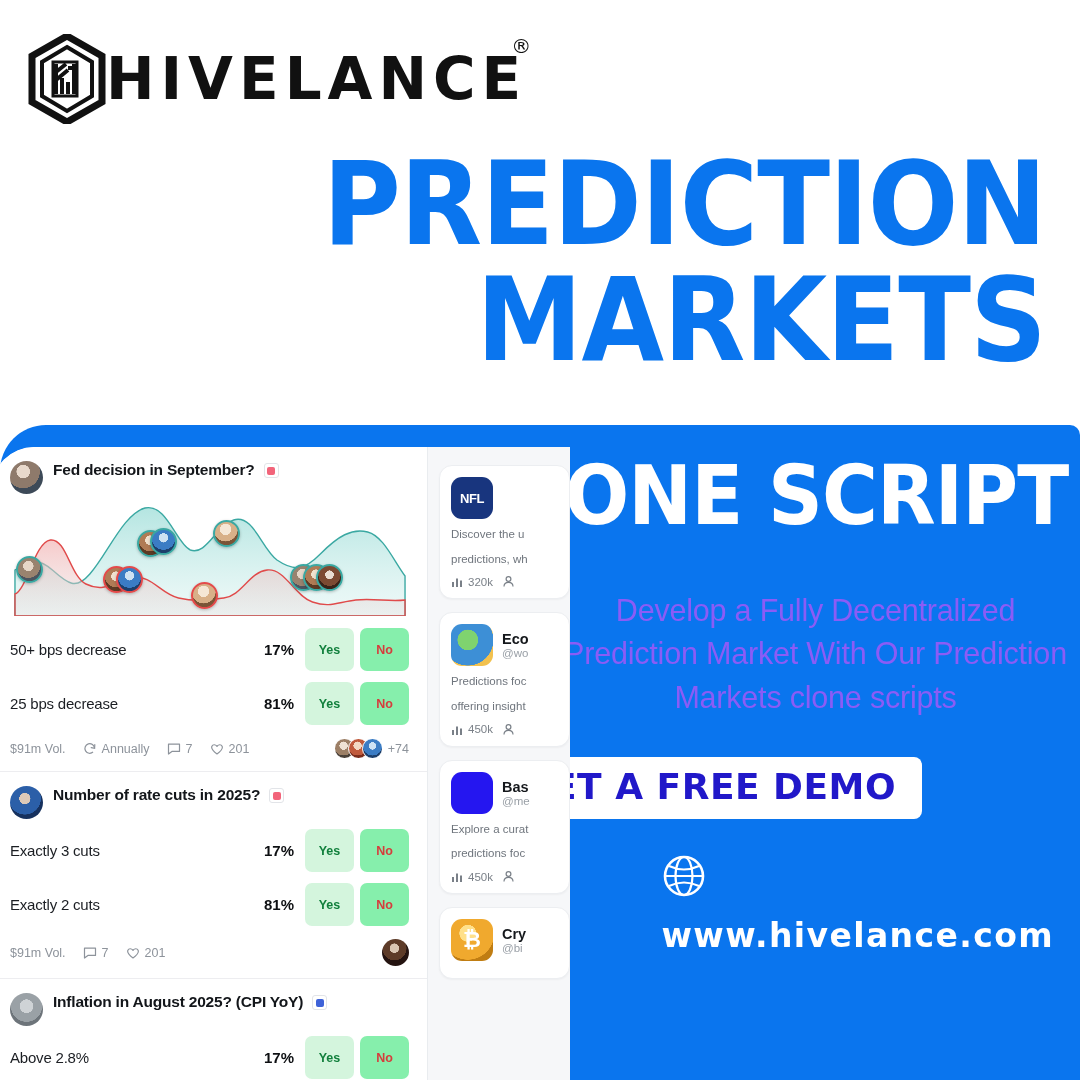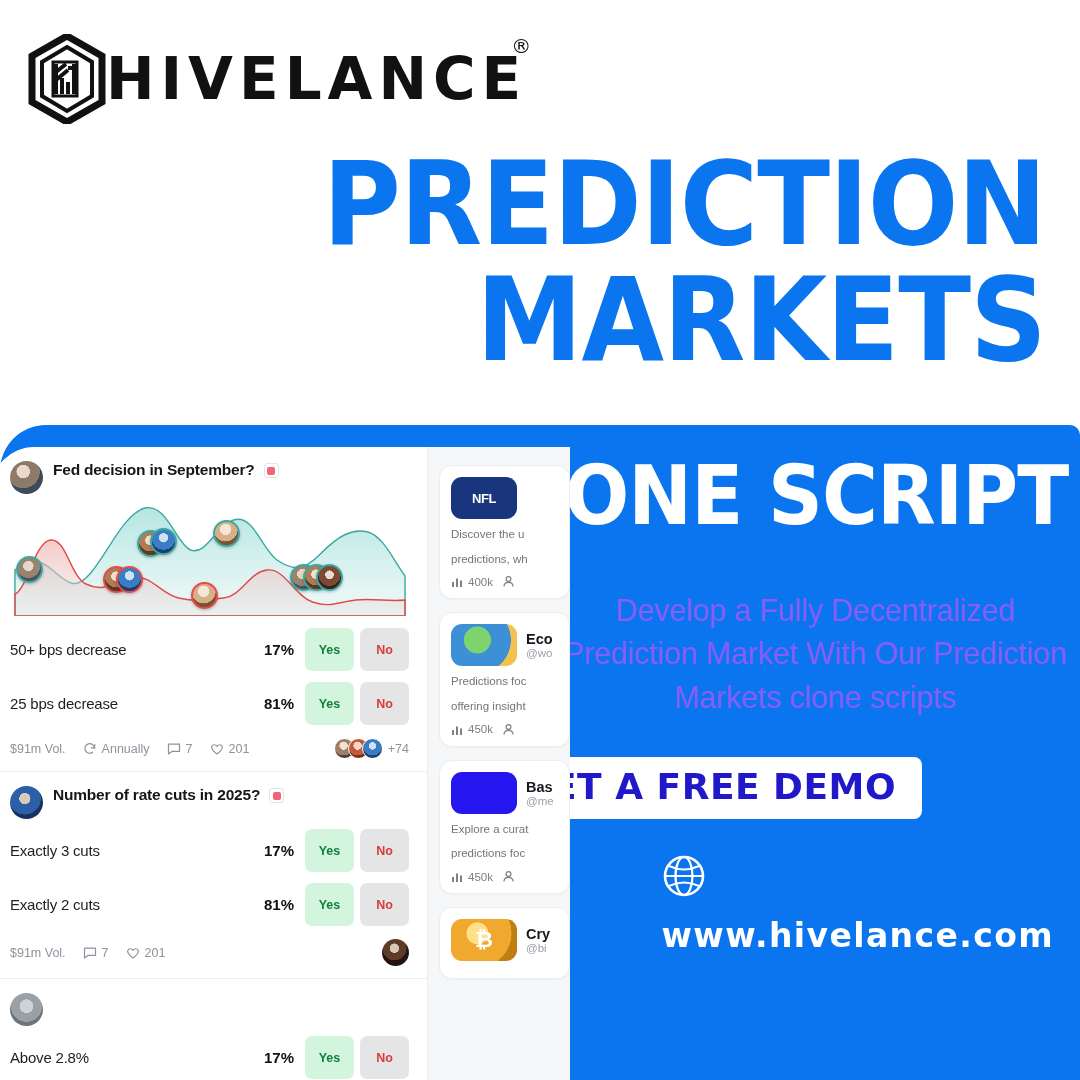--- a/index.html
+++ b/index.html
@@ -160,21 +160,21 @@
 
   .orow { display:flex; align-items:center; padding:6px 0 5px 0; }
   .olabel { flex:1; font-size:15px; color:#1b1e23; letter-spacing:-0.2px; white-space:nowrap; }
   .opct { font-size:15px; font-weight:700; color:#0d0f12; margin-right:11px; }
   .pill {
     width:49px; height:43px; border-radius:7px;
     display:flex; align-items:center; justify-content:center;
     font-size:12.5px; font-weight:600; cursor:pointer;
   }
   .pill.yes { background:#d4f5dd; color:#12803d; margin-right:6px; }
-  .pill.no  { background:#e5e5e5; color:#d63c3c; }
+  .pill.no  { background:#86efac; color:#d63c3c; }
 
   .mfoot { display:flex; align-items:center; gap:17px; padding:8px 0 2px 0; }
   .fstat { display:flex; align-items:center; gap:5px; font-size:12.5px; color:#8d939b; white-space:nowrap; }
   .fspacer { flex:1; }
   .favs { display:flex; align-items:center; }
   .fav {
     width:21px; height:21px; border-radius:50%; border:1.5px solid #fff;
     margin-left:-7px;
   }
   .fav:first-child { margin-left:0; }
@@ -187,21 +187,21 @@
     background:radial-gradient(circle at 46% 34%,#d9c6b3 0 20%,#5d3b28 21% 52%,#241310 53% 100%);
   }
 
   
   .rcard {
     background:#fff; border:1px solid #eceef1; border-radius:13px;
     padding:11px 11px 10px 11px; margin-bottom:13px; width:131px;
     box-shadow:0 1px 2px rgba(20,25,35,.04);
   }
   .rhead { display:flex; align-items:center; gap:9px; margin-bottom:7px; }
-  .ricon { width:66px; height:42px; border-radius:11px; flex:0 0 auto; }
+  .ricon { width:42px; height:42px; border-radius:11px; flex:0 0 auto; }
   .ricon.nfl {
     background:#18357e;
     display:flex; align-items:center; justify-content:center;
     color:#fff; font-size:13px; font-weight:700; letter-spacing:-0.5px;
   }
   .ricon.globe {
     background:radial-gradient(circle at 40% 38%, #7fd36f 0 28%, #3d8fd6 29% 70%, #f2c14e 71% 100%);
   }
   .ricon.blue { background:#2516f0; }
   .ricon.btc {
@@ -399,20 +399,26 @@
           <span>201</span>
         </span>
         <span class="fspacer"></span>
         <span class="fsolo"></span>
       </div>
     </div>
 
     <div class="mcard">
       <div class="mcard-head">
         <span class="mavatar a3"></span>
+        <span class="mtitle">
+          <span>Inflation in August 2025? (CPI YoY)</span>
+          <span class="mbadge blue">
+              <i></i>
+            </span>
+        </span>
       </div>
       <div class="orow">
         <span class="olabel">Above 2.8%</span>
         <span class="opct">17%</span>
         <span class="pill yes">Yes</span>
         <span class="pill no">No</span>
       </div>
       <div class="orow">
         <span class="olabel">Above 2.9%</span>
         <span class="opct">81%</span>
@@ -433,21 +439,21 @@
       <div class="rdesc">predictions, wh</div>
       <div class="rfoot">
         <span class="fs">
           <span>
             <svg class="ic" width="13" height="13" viewBox="0 0 13 13">
               <rect x="1" y="7" width="2" height="5" fill="#7a8088"></rect>
               <rect x="5" y="3.5" width="2" height="8.5" fill="#7a8088"></rect>
               <rect x="9" y="5.5" width="2" height="6.5" fill="#7a8088"></rect>
             </svg>
           </span>
-          <span>400k</span>
+          <span>320k</span>
         </span>
         <span class="fs">
           <span>
             <svg class="ic" width="13" height="13" viewBox="0 0 13 13">
               <circle cx="6.5" cy="4" r="2.4" fill="none" stroke="#7a8088" stroke-width="1.2"></circle>
               <path d="M2 11.5 C2 8.6 4 7.4 6.5 7.4 C9 7.4 11 8.6 11 11.5" fill="none" stroke="#7a8088" stroke-width="1.2"></path>
             </svg>
           </span>
         </span>
       </div>

